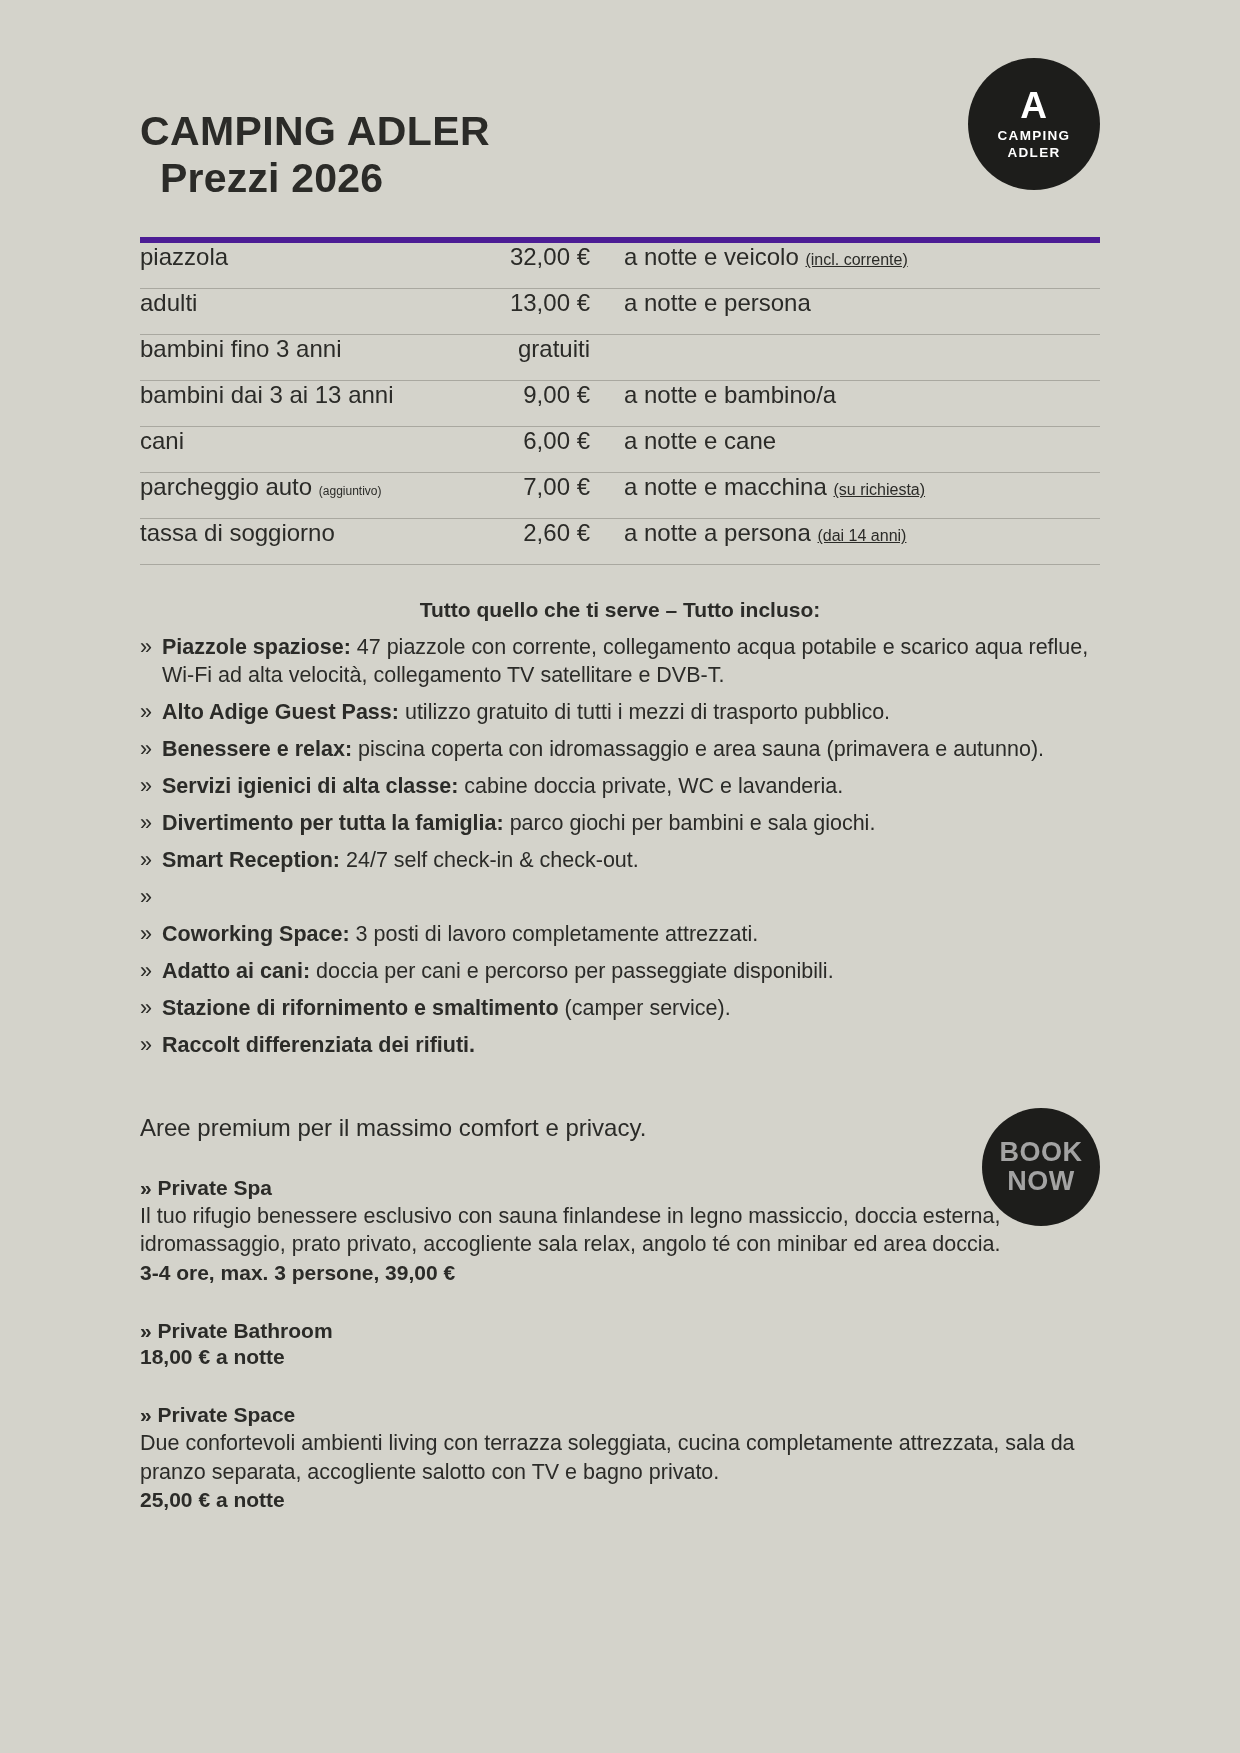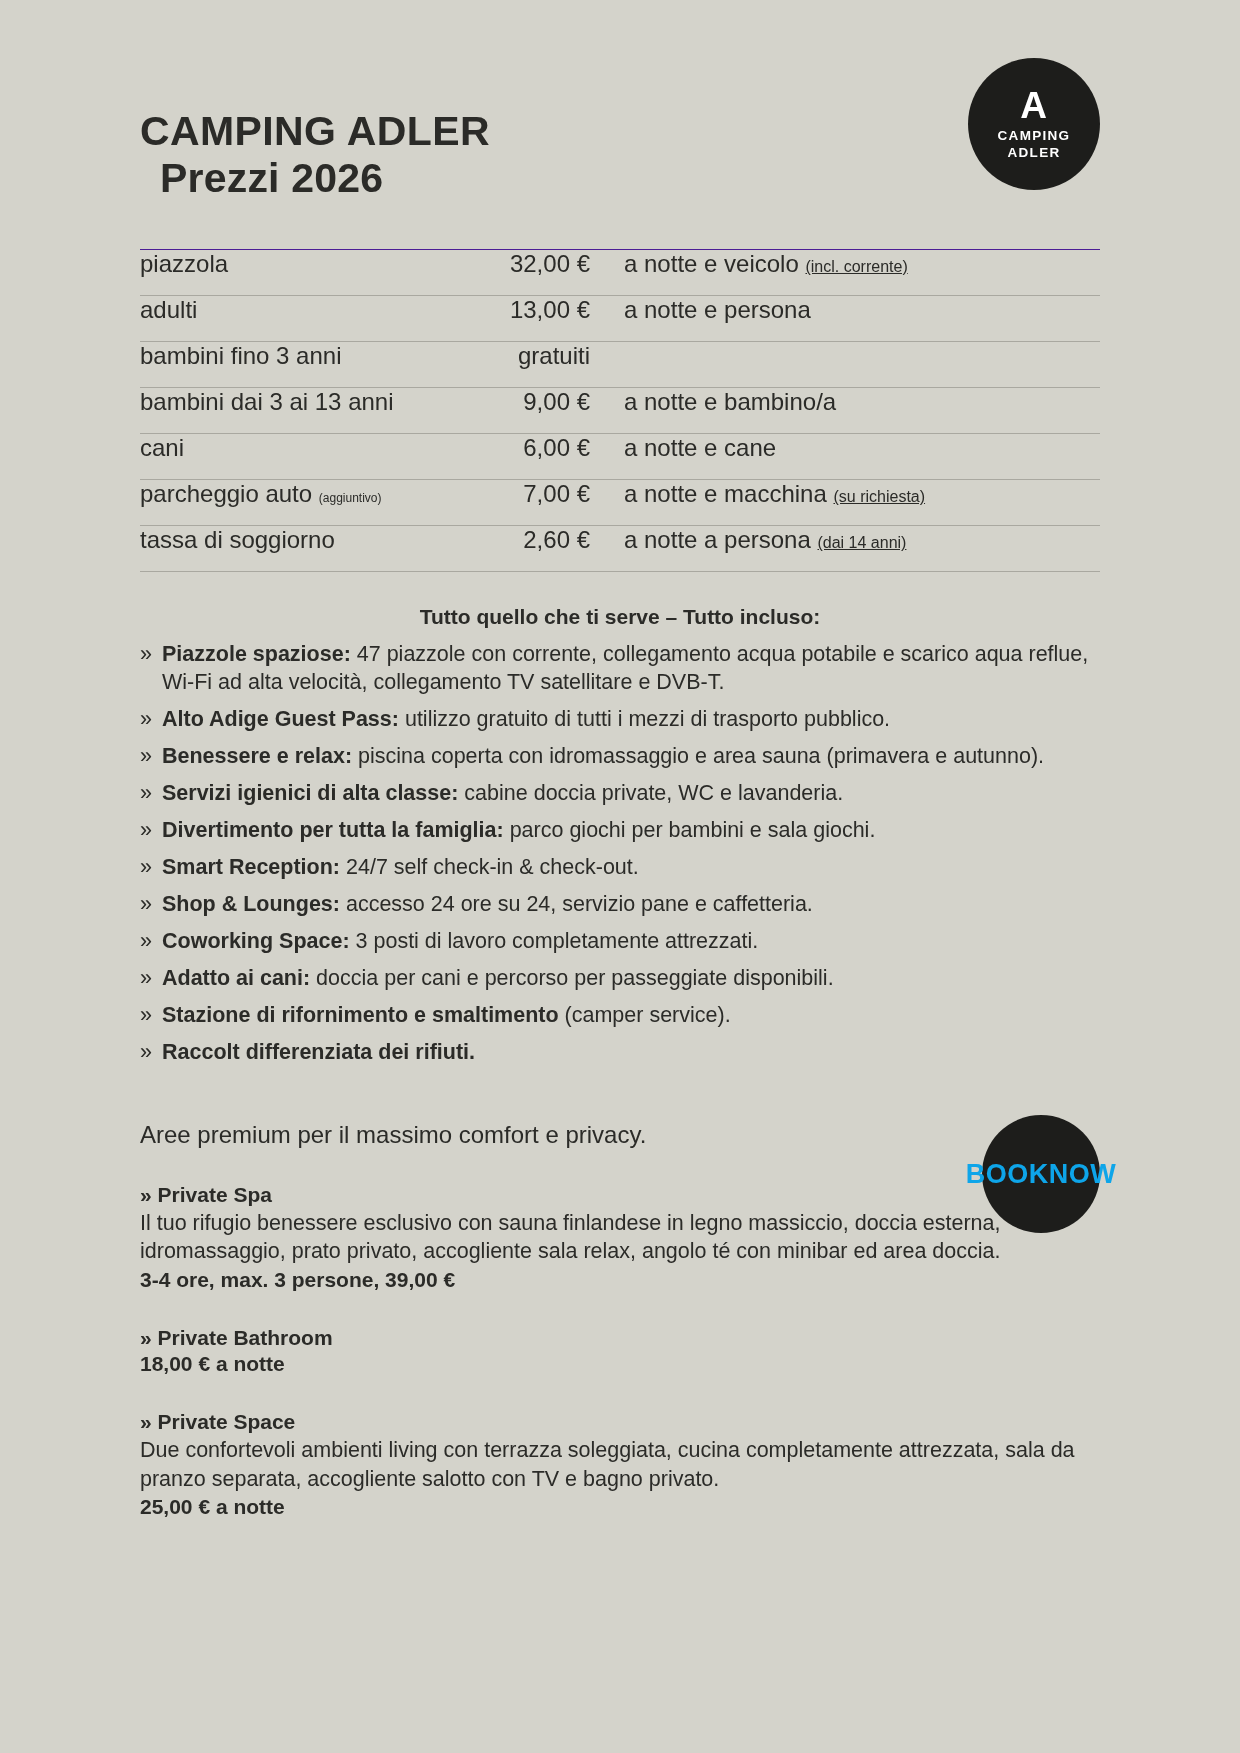--- a/index.html
+++ b/index.html
@@ -65,22 +65,22 @@
   .logo-sub1, .logo-sub2 {
     font-size: 13.5px;
     font-weight: bold;
     letter-spacing: 1.3px;
     line-height: 1.25;
   }
   .logo-sub1 { margin-top: 4px; }
 
   
   .price-table {
-    margin-top: 48px;
-    border-top: 1px solid #4c1d95;
+    margin-top: 36px;
+    border-top: 6px solid #4c1d95;
   }
   .price-row {
     display: flex;
     align-items: baseline;
     border-bottom: 1px solid #a9a8a0;
     height: 45px;
     font-size: 24px;
   }
   .pr-label {
     width: 315px;
@@ -142,22 +142,23 @@
     margin-top: 6px;
   }
   .book-now {
     position: absolute;
     right: 0;
     top: -6px;
     width: 118px;
     height: 118px;
     border-radius: 50%;
     background: #1d1d1b;
-    color: #0ea5e9;
+    color: #a3a3a3;
     display: flex;
+    flex-direction: column;
     align-items: center;
     justify-content: center;
     text-align: center;
     line-height: 1.05;
   }
   .book-now span {
     font-size: 27px;
     font-weight: bold;
     letter-spacing: 0.5px;
   }
@@ -272,21 +273,20 @@
       <div class="incl-text"><b>Divertimento per tutta la famiglia:</b><span> parco giochi per bambini e sala giochi.</span></div>
     </div>
 
     <div class="incl-item">
       <div class="incl-mark">»</div>
       <div class="incl-text"><b>Smart Reception:</b><span> 24/7 self check-in &amp; check-out.</span></div>
     </div>
 
     <div class="incl-item">
       <div class="incl-mark">»</div>
-      <div class="incl-text"><b>Shop &amp; Lounges:</b><span> accesso 24 ore su 24, servizio pane e caffetteria.</span></div>
     </div>
 
     <div class="incl-item">
       <div class="incl-mark">»</div>
       <div class="incl-text"><b>Coworking Space:</b><span> 3 posti di lavoro completamente attrezzati.</span></div>
     </div>
 
     <div class="incl-item">
       <div class="incl-mark">»</div>
       <div class="incl-text"><b>Adatto ai cani:</b><span> doccia per cani e percorso per passeggiate disponibili.</span></div>

